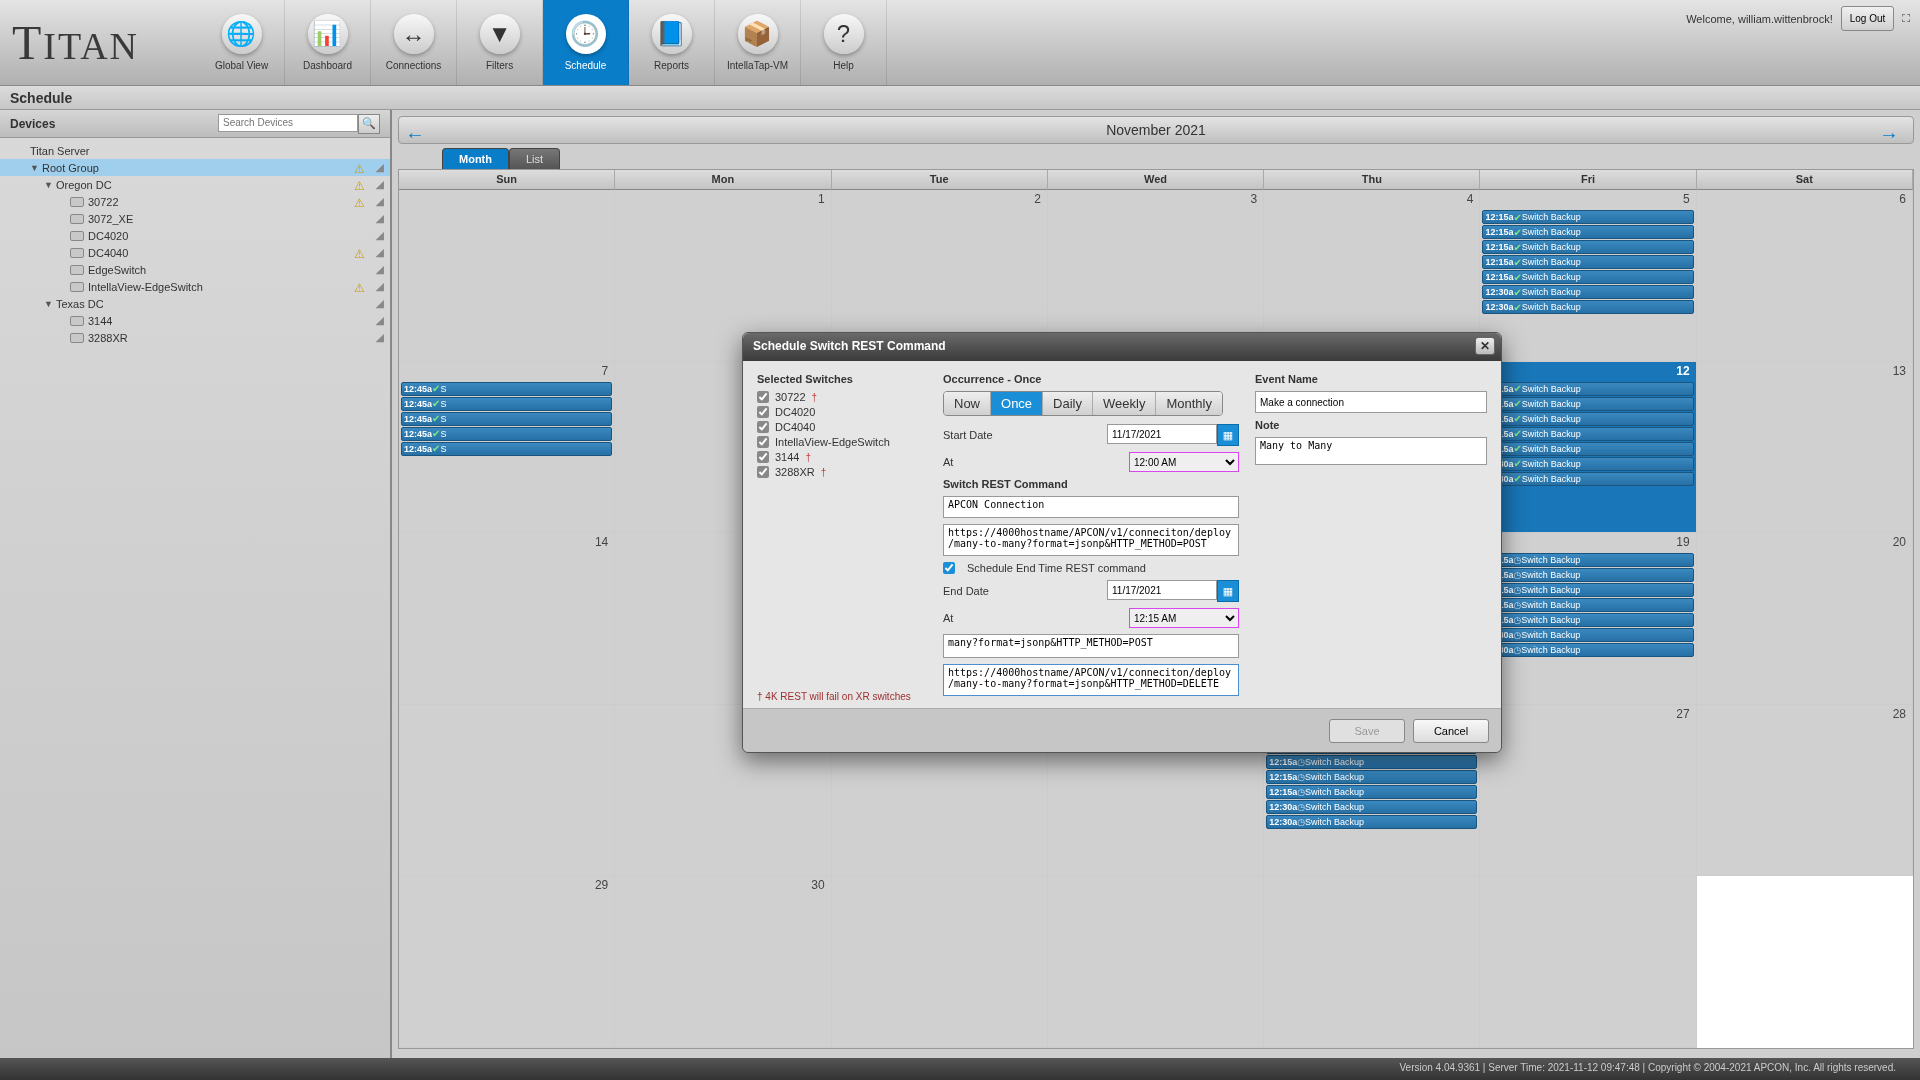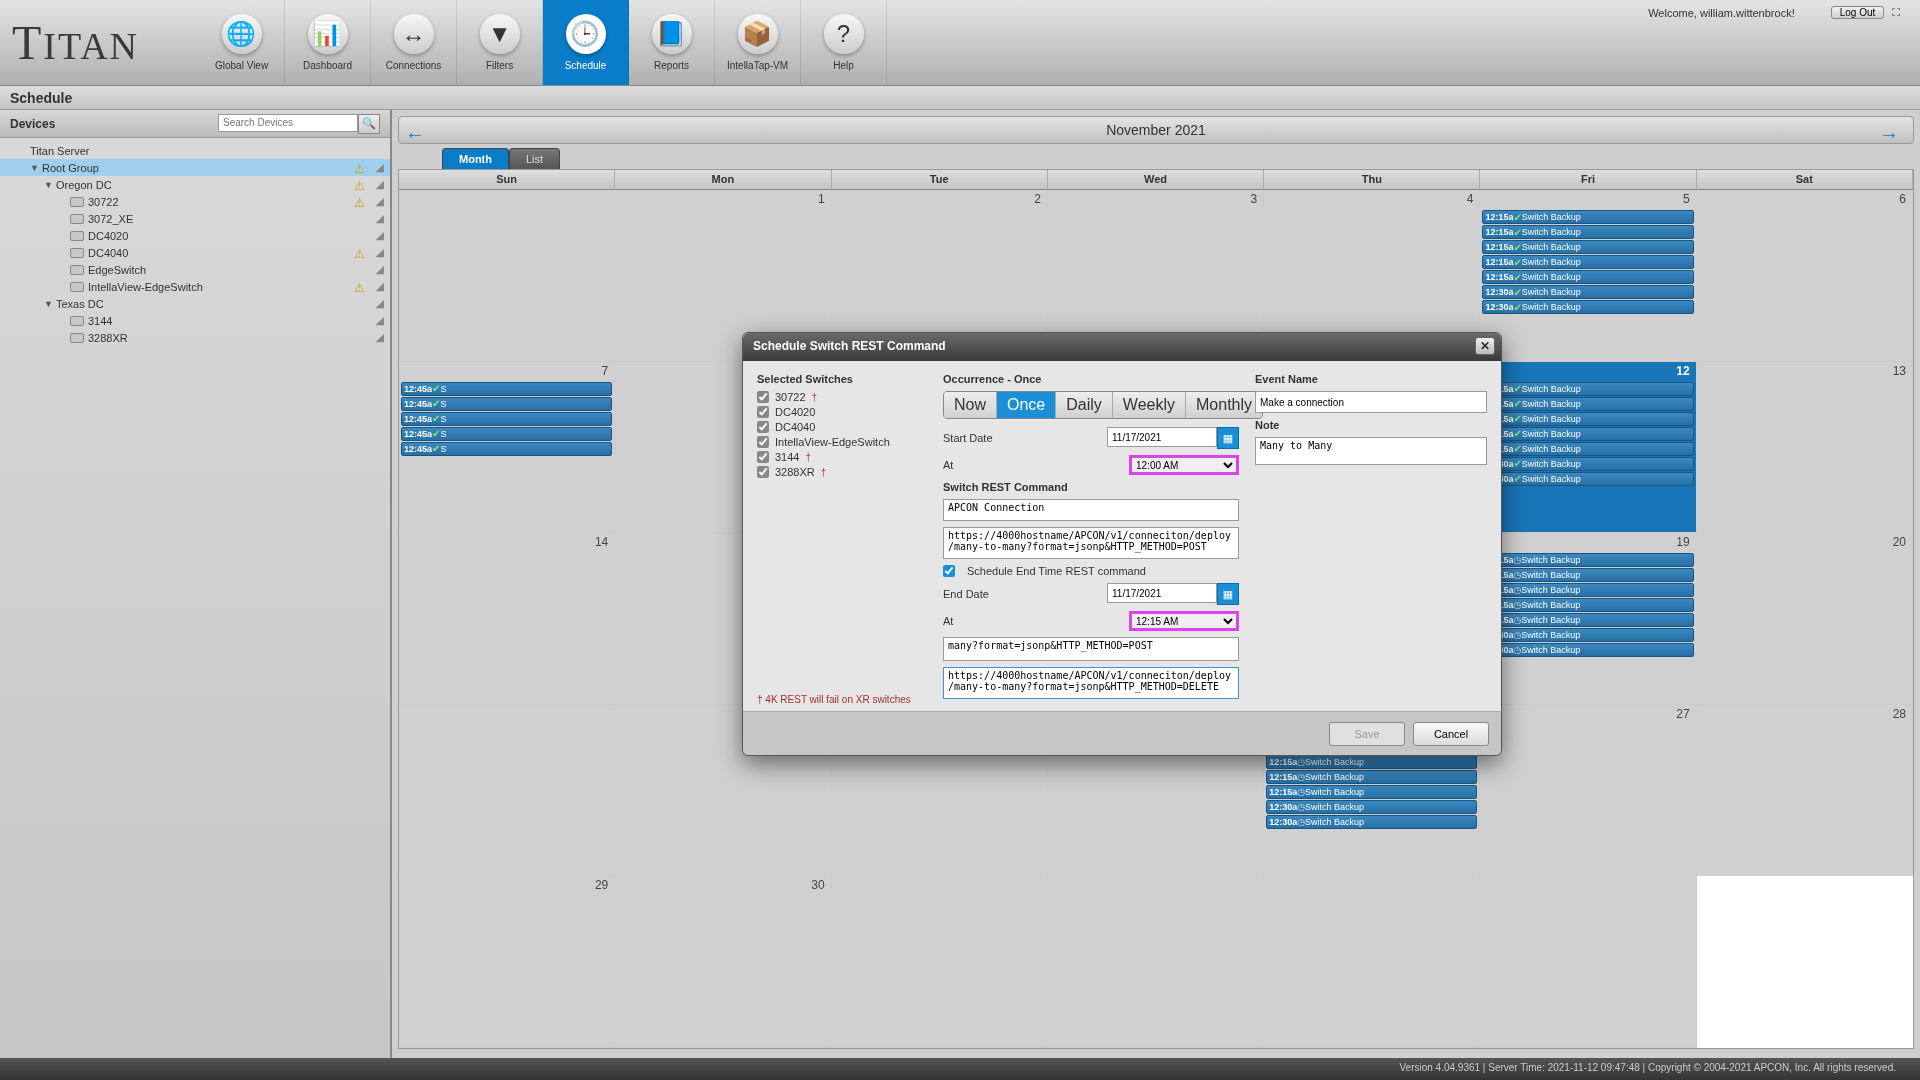--- a/index.html
+++ b/index.html
@@ -43,28 +43,28 @@
   width: 40px; height: 40px; border-radius: 50%;
   display: flex; align-items: center; justify-content: center;
   font-size: 24px;
   background: linear-gradient(#f8f8f8,#ccc);
   box-shadow: 0 2px 4px rgba(0,0,0,0.3);
 }
 .navbtn.active .icon { background: #fff; }
 .navbtn .lbl { font-size: 10px; color: #333; margin-top: 6px; }
 .navbtn.active .lbl { color: #fff; }
 .topright {
-  position: absolute; right: 20px; top: 6px;
+  position: absolute; right: 10px; top: 6px;
   display: flex; align-items: center; gap: 8px;
   font-size: 11px; color: #333;
 }
 .logoutbtn {
   background: linear-gradient(#f0f0f0,#d0d0d0);
   border: 1px solid #888; border-radius: 3px;
-  padding: 0 8px; font-size: 10px; cursor: pointer; margin-left: 28px;
+  padding: 6px 8px; font-size: 10px; cursor: pointer;
 }
 .page-title {
   height: 24px; padding: 4px 10px; font-size: 14px; font-weight: bold;
   background: linear-gradient(#dcdcdc,#c6c6c6);
   border-bottom: 1px solid #999;
 }
 .main { display: flex; height: 960px; }
 .sidebar {
   width: 392px; background: linear-gradient(#d9d9d9,#c6c6c6);
   border-right: 2px solid #888;
@@ -210,40 +210,40 @@
   font-size: 11px; margin-bottom: 3px;
 }
 .swrow input[type=checkbox] {
   width: 12px; height: 12px;
   accent-color: #888;
 }
 .swrow .dag { color: #c04040; font-size: 10px; }
 .footnote { font-size: 10px; color: #a03030; margin-top: auto; }
 .occbtns { display: flex; border: 1px solid #888; border-radius: 4px; width: fit-content; overflow: hidden; margin-bottom: 8px; }
 .occbtns .ob {
-  padding: 4px 10px; font-size: 16px;
+  padding: 4px 10px; font-size: 13px;
   background: linear-gradient(#eee,#d0d0d0);
   border-right: 1px solid #aaa; cursor: pointer;
 }
 .occbtns .ob:last-child { border-right: none; }
 .occbtns .ob.active { background: #1a8fd8; color: #fff; }
 .frow {
   display: flex; align-items: center; justify-content: space-between;
   margin-bottom: 6px; font-size: 11px;
 }
 .frow .dinput { display: flex; }
 .frow input[type=text] {
   width: 110px; height: 20px; border: 1px solid #999; font-size: 10px; padding: 0 4px;
 }
 .frow .calbtn {
   width: 22px; height: 22px; background: #1a8fd8; border: 1px solid #0a6ca8;
   color: #fff; cursor: pointer; font-size: 11px;
 }
 .frow select {
-  width: 110px; height: 20px; border: 3px solid #d946ef; font-size: 10px;
+  width: 110px; height: 20px; border: 1px solid #d946ef; font-size: 10px;
 }
 .fullinput {
   width: 100%; height: 22px; border: 1px solid #999;
   font-size: 10px; padding: 2px 4px; margin-bottom: 6px;
   background: #fff; resize: none;
 }
 .fullta {
   width: 100%; height: 32px; border: 1px solid #999;
   font-size: 10px; padding: 2px 4px; margin-bottom: 6px;
   background: #fff; resize: none;

